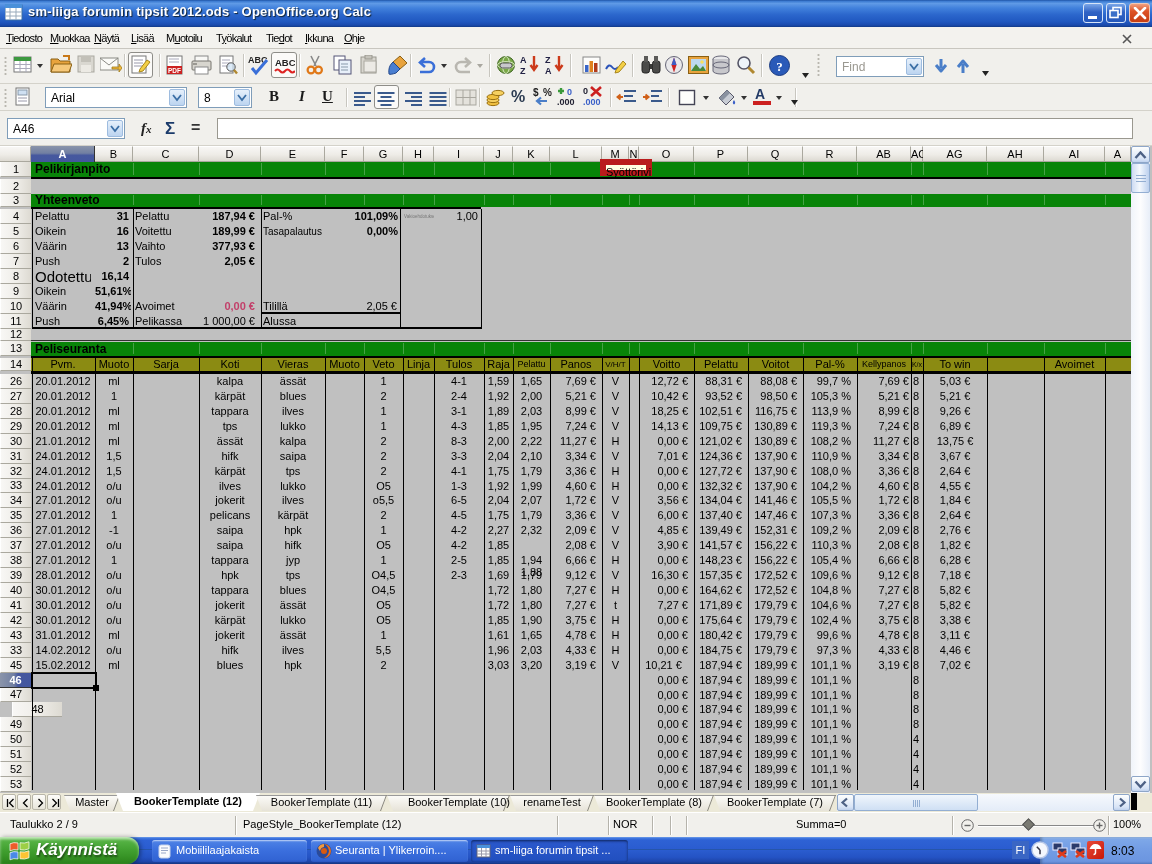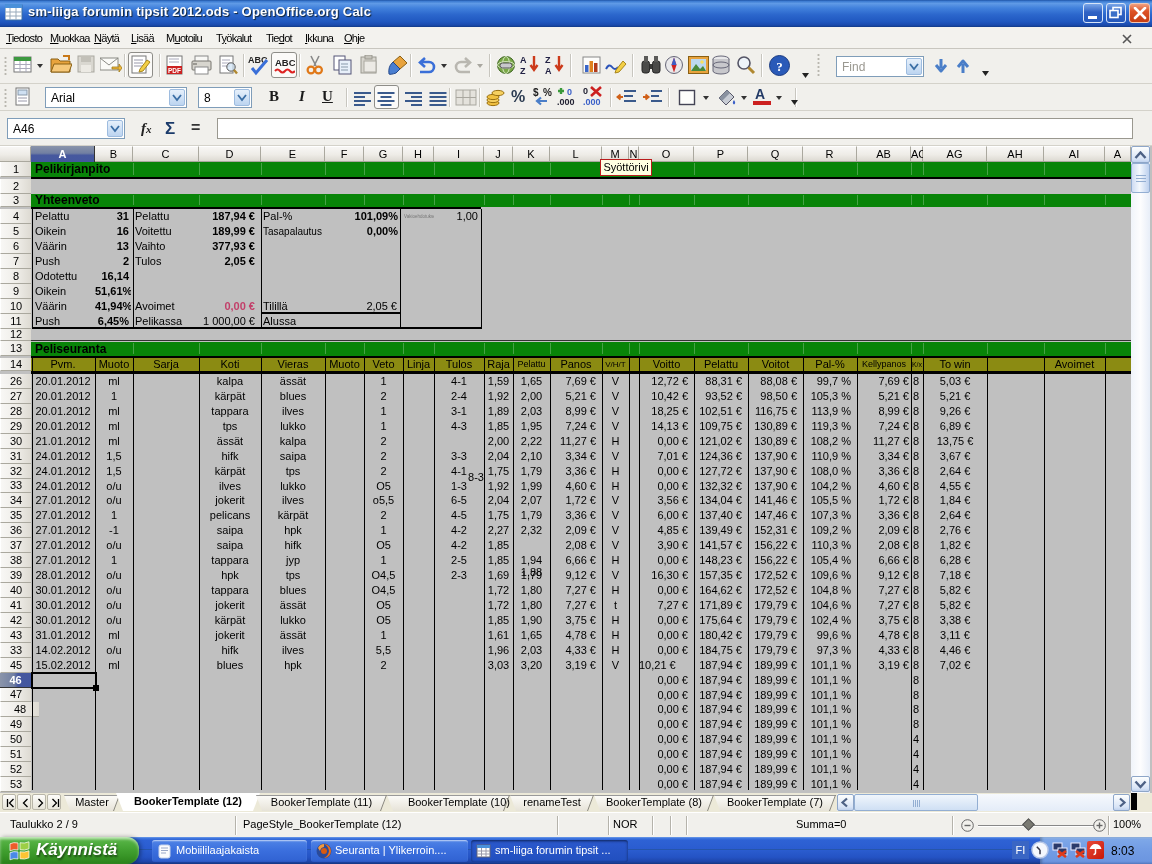--- a/index.html
+++ b/index.html
@@ -441,21 +441,21 @@
 <div class="rowh" style="left:0;top:407px;width:31px;height:15px;line-height:14px">38</div>
 <div class="rowh" style="left:0;top:422px;width:31px;height:15px;line-height:14px">39</div>
 <div class="rowh" style="left:0;top:437px;width:31px;height:15px;line-height:14px">40</div>
 <div class="rowh" style="left:0;top:452px;width:31px;height:15px;line-height:14px">41</div>
 <div class="rowh" style="left:0;top:467px;width:31px;height:15px;line-height:14px">42</div>
 <div class="rowh" style="left:0;top:482px;width:31px;height:15px;line-height:14px">43</div>
 <div class="rowh" style="left:0;top:497px;width:31px;height:15px;line-height:14px">33</div>
 <div class="rowh" style="left:0;top:512px;width:31px;height:15px;line-height:14px">45</div>
 <div class="abs" style="left:0;top:527px;width:31px;height:15px;background:linear-gradient(90deg,#8a94aa 0%,#717fa2 45%,#46589e 58%,#44579f 100%);border-bottom:1px solid #333;color:#fff;font-weight:bold;font-size:11px;text-align:center;line-height:15px">46</div>
 <div class="rowh" style="left:0;top:542px;width:31px;height:14px;line-height:13px">47</div>
-<div class="rowh" style="left:0;top:556px;width:39px;height:15px;line-height:14px">48</div>
+<div class="rowh" style="left:12px;top:556px;width:50px;height:15px;line-height:14px">48</div>
 <div class="rowh" style="left:0;top:571px;width:31px;height:15px;line-height:14px">49</div>
 <div class="rowh" style="left:0;top:586px;width:31px;height:15px;line-height:14px">50</div>
 <div class="rowh" style="left:0;top:601px;width:31px;height:15px;line-height:14px">51</div>
 <div class="rowh" style="left:0;top:616px;width:31px;height:15px;line-height:14px">52</div>
 <div class="rowh" style="left:0;top:631px;width:31px;height:15px;line-height:14px">53</div>
 <div class="abs" style="left:31px;top:16px;width:1100px;height:15px;background:#088408">
       <div class="abs" style="left:102px;top:1px;width:1px;height:80%;background:rgba(255,255,255,.25)"></div>
       <div class="abs" style="left:168px;top:1px;width:1px;height:80%;background:rgba(255,255,255,.25)"></div>
       <div class="abs" style="left:230px;top:1px;width:1px;height:80%;background:rgba(255,255,255,.25)"></div>
       <div class="abs" style="left:294px;top:1px;width:1px;height:80%;background:rgba(255,255,255,.25)"></div>
@@ -569,21 +569,21 @@
 <div class="c" style="left:261px;top:78px;width:64px;height:15px;line-height:15px;font-size:10px;text-align:left;padding-left:2px;width:62px;">Tasapalautus</div>
 <div class="c" style="left:261px;top:78px;width:137px;height:15px;line-height:15px;font-size:11px;text-align:right;font-weight:bold">0,00%</div>
 <div class="c" style="left:31px;top:93px;width:64px;height:15px;line-height:15px;font-size:11px;text-align:left;padding-left:4px;width:60px;">Väärin</div>
 <div class="c" style="left:95px;top:93px;width:38px;height:15px;line-height:15px;font-size:11px;text-align:right;padding-right:2px;width:36px;font-weight:bold;">13</div>
 <div class="c" style="left:133px;top:93px;width:66px;height:15px;line-height:15px;font-size:11px;text-align:left;padding-left:2px;width:64px;">Vaihto</div>
 <div class="c" style="left:199px;top:93px;width:62px;height:15px;line-height:15px;font-size:11px;text-align:right;padding-right:3px;width:59px;font-weight:bold;">377,93 €</div>
 <div class="c" style="left:31px;top:108px;width:64px;height:15px;line-height:15px;font-size:11px;text-align:left;padding-left:4px;width:60px;">Push</div>
 <div class="c" style="left:95px;top:108px;width:38px;height:15px;line-height:15px;font-size:11px;text-align:right;padding-right:2px;width:36px;font-weight:bold;">2</div>
 <div class="c" style="left:133px;top:108px;width:66px;height:15px;line-height:15px;font-size:11px;text-align:left;padding-left:2px;width:64px;">Tulos</div>
 <div class="c" style="left:199px;top:108px;width:62px;height:15px;line-height:15px;font-size:11px;text-align:right;padding-right:3px;width:59px;font-weight:bold;">2,05 €</div>
-<div class="c" style="left:31px;top:123px;width:64px;height:15px;line-height:15px;font-size:11px;text-align:left;padding-left:4px;width:60px;">Odotettu</div>
+<div class="c" style="left:31px;top:123px;width:64px;height:15px;line-height:15px;font-size:15px;text-align:left;padding-left:4px;width:60px;">Odotettu</div>
 <div class="c" style="left:95px;top:123px;width:38px;height:15px;line-height:15px;font-size:11px;text-align:right;padding-right:2px;width:36px;font-weight:bold;">16,14</div>
 <div class="c" style="left:31px;top:138px;width:64px;height:15px;line-height:15px;font-size:11px;text-align:left;padding-left:4px;width:60px;">Oikein</div>
 <div class="c" style="left:95px;top:138px;width:38px;height:15px;line-height:15px;font-size:11px;text-align:right;padding-right:2px;width:36px;font-weight:bold;">51,61%</div>
 <div class="c" style="left:31px;top:153px;width:64px;height:15px;line-height:15px;font-size:11px;text-align:left;padding-left:4px;width:60px;">Väärin</div>
 <div class="c" style="left:95px;top:153px;width:38px;height:15px;line-height:15px;font-size:11px;text-align:right;padding-right:2px;width:36px;font-weight:bold;">41,94%</div>
 <div class="c" style="left:133px;top:153px;width:66px;height:15px;line-height:15px;font-size:11px;text-align:left;padding-left:2px;width:64px;">Avoimet</div>
 <div class="c" style="left:199px;top:153px;width:62px;height:15px;line-height:15px;font-size:11px;text-align:right;padding-right:3px;width:59px;font-weight:bold;color:#c2406a;">0,00 €</div>
 <div class="c" style="left:31px;top:168px;width:64px;height:15px;line-height:15px;font-size:11px;text-align:left;padding-left:4px;width:60px;">Push</div>
 <div class="c" style="left:95px;top:168px;width:38px;height:15px;line-height:15px;font-size:11px;text-align:right;padding-right:2px;width:36px;font-weight:bold;">6,45%</div>
 <div class="c" style="left:133px;top:168px;width:66px;height:15px;line-height:15px;font-size:11px;text-align:left;padding-left:2px;width:64px;">Pelikassa</div>
@@ -690,21 +690,21 @@
 <div class="c" style="left:748px;top:273px;width:55px;height:15px;line-height:15px;font-size:11px;text-align:right;padding-right:3px;width:52px;">130,89 €</div>
 <div class="c" style="left:803px;top:273px;width:54px;height:15px;line-height:15px;font-size:11px;text-align:right;padding-right:3px;width:51px;">119,3 %</div>
 <div class="c" style="left:857px;top:273px;width:54px;height:15px;line-height:15px;font-size:11px;text-align:right;padding-right:1px;width:53px;">7,24 €</div>
 <div class="c" style="left:911px;top:273px;width:12px;height:15px;line-height:15px;font-size:11px;text-align:left;padding-left:2px;width:10px;">8</div>
 <div class="c" style="left:923px;top:273px;width:64px;height:15px;line-height:15px;font-size:11px;text-align:center;">6,89 €</div>
 <div class="c" style="left:31px;top:288px;width:64px;height:15px;line-height:15px;font-size:11px;text-align:center;">21.01.2012</div>
 <div class="c" style="left:95px;top:288px;width:38px;height:15px;line-height:15px;font-size:11px;text-align:center;">ml</div>
 <div class="c" style="left:199px;top:288px;width:62px;height:15px;line-height:15px;font-size:11px;text-align:center;">ässät</div>
 <div class="c" style="left:261px;top:288px;width:64px;height:15px;line-height:15px;font-size:11px;text-align:center;">kalpa</div>
 <div class="c" style="left:364px;top:288px;width:39px;height:15px;line-height:15px;font-size:11px;text-align:center;">2</div>
-<div class="c" style="left:434px;top:288px;width:50px;height:15px;line-height:15px;font-size:11px;text-align:right;margin-top:36px;">8-3</div>
+<div class="c" style="left:434px;top:288px;width:50px;height:15px;line-height:15px;font-size:11px;text-align:center;">8-3</div>
 <div class="c" style="left:484px;top:288px;width:29px;height:15px;line-height:15px;font-size:11px;text-align:center;">2,00</div>
 <div class="c" style="left:513px;top:288px;width:37px;height:15px;line-height:15px;font-size:11px;text-align:center;">2,22</div>
 <div class="c" style="left:550px;top:288px;width:52px;height:15px;line-height:15px;font-size:11px;text-align:right;padding-right:3px;width:49px;">11,27 €</div>
 <div class="c" style="left:602px;top:288px;width:27px;height:15px;line-height:15px;font-size:11px;text-align:center;">H</div>
 <div class="c" style="left:639px;top:288px;width:55px;height:15px;line-height:15px;font-size:11px;text-align:right;padding-right:3px;width:52px;">0,00 €</div>
 <div class="c" style="left:694px;top:288px;width:54px;height:15px;line-height:15px;font-size:11px;text-align:right;padding-right:3px;width:51px;">121,02 €</div>
 <div class="c" style="left:748px;top:288px;width:55px;height:15px;line-height:15px;font-size:11px;text-align:right;padding-right:3px;width:52px;">130,89 €</div>
 <div class="c" style="left:803px;top:288px;width:54px;height:15px;line-height:15px;font-size:11px;text-align:right;padding-right:3px;width:51px;">108,2 %</div>
 <div class="c" style="left:857px;top:288px;width:54px;height:15px;line-height:15px;font-size:11px;text-align:right;padding-right:1px;width:53px;">11,27 €</div>
 <div class="c" style="left:911px;top:288px;width:12px;height:15px;line-height:15px;font-size:11px;text-align:left;padding-left:2px;width:10px;">8</div>
@@ -944,21 +944,21 @@
 <div class="c" style="left:923px;top:497px;width:64px;height:15px;line-height:15px;font-size:11px;text-align:center;">4,46 €</div>
 <div class="c" style="left:31px;top:512px;width:64px;height:15px;line-height:15px;font-size:11px;text-align:center;">15.02.2012</div>
 <div class="c" style="left:95px;top:512px;width:38px;height:15px;line-height:15px;font-size:11px;text-align:center;">ml</div>
 <div class="c" style="left:199px;top:512px;width:62px;height:15px;line-height:15px;font-size:11px;text-align:center;">blues</div>
 <div class="c" style="left:261px;top:512px;width:64px;height:15px;line-height:15px;font-size:11px;text-align:center;">hpk</div>
 <div class="c" style="left:364px;top:512px;width:39px;height:15px;line-height:15px;font-size:11px;text-align:center;">2</div>
 <div class="c" style="left:484px;top:512px;width:29px;height:15px;line-height:15px;font-size:11px;text-align:center;">3,03</div>
 <div class="c" style="left:513px;top:512px;width:37px;height:15px;line-height:15px;font-size:11px;text-align:center;">3,20</div>
 <div class="c" style="left:550px;top:512px;width:52px;height:15px;line-height:15px;font-size:11px;text-align:right;padding-right:3px;width:49px;">3,19 €</div>
 <div class="c" style="left:602px;top:512px;width:27px;height:15px;line-height:15px;font-size:11px;text-align:center;">V</div>
-<div class="c" style="left:639px;top:512px;width:55px;height:15px;line-height:15px;font-size:11px;text-align:left;padding-right:3px;width:52px;">10,21 €</div>
+<div class="c" style="left:639px;top:512px;width:55px;height:15px;line-height:15px;font-size:11px;text-align:center;padding-right:3px;width:52px;">10,21 €</div>
 <div class="c" style="left:694px;top:512px;width:54px;height:15px;line-height:15px;font-size:11px;text-align:right;padding-right:3px;width:51px;">187,94 €</div>
 <div class="c" style="left:748px;top:512px;width:55px;height:15px;line-height:15px;font-size:11px;text-align:right;padding-right:3px;width:52px;">189,99 €</div>
 <div class="c" style="left:803px;top:512px;width:54px;height:15px;line-height:15px;font-size:11px;text-align:right;padding-right:3px;width:51px;">101,1 %</div>
 <div class="c" style="left:857px;top:512px;width:54px;height:15px;line-height:15px;font-size:11px;text-align:right;padding-right:1px;width:53px;">3,19 €</div>
 <div class="c" style="left:911px;top:512px;width:12px;height:15px;line-height:15px;font-size:11px;text-align:left;padding-left:2px;width:10px;">8</div>
 <div class="c" style="left:923px;top:512px;width:64px;height:15px;line-height:15px;font-size:11px;text-align:center;">7,02 €</div>
 <div class="c" style="left:639px;top:527px;width:55px;height:15px;line-height:15px;font-size:11px;text-align:right;padding-right:3px;width:52px;">0,00 €</div>
 <div class="c" style="left:694px;top:527px;width:54px;height:15px;line-height:15px;font-size:11px;text-align:right;padding-right:3px;width:51px;">187,94 €</div>
 <div class="c" style="left:748px;top:527px;width:55px;height:15px;line-height:15px;font-size:11px;text-align:right;padding-right:3px;width:52px;">189,99 €</div>
 <div class="c" style="left:803px;top:527px;width:54px;height:15px;line-height:15px;font-size:11px;text-align:right;padding-right:3px;width:51px;">101,1 %</div>
@@ -993,21 +993,21 @@
 <div class="c" style="left:748px;top:616px;width:55px;height:15px;line-height:15px;font-size:11px;text-align:right;padding-right:3px;width:52px;">189,99 €</div>
 <div class="c" style="left:803px;top:616px;width:54px;height:15px;line-height:15px;font-size:11px;text-align:right;padding-right:3px;width:51px;">101,1 %</div>
 <div class="c" style="left:911px;top:616px;width:12px;height:15px;line-height:15px;font-size:11px;text-align:left;padding-left:2px;width:10px;">4</div>
 <div class="c" style="left:639px;top:631px;width:55px;height:15px;line-height:15px;font-size:11px;text-align:right;padding-right:3px;width:52px;">0,00 €</div>
 <div class="c" style="left:694px;top:631px;width:54px;height:15px;line-height:15px;font-size:11px;text-align:right;padding-right:3px;width:51px;">187,94 €</div>
 <div class="c" style="left:748px;top:631px;width:55px;height:15px;line-height:15px;font-size:11px;text-align:right;padding-right:3px;width:52px;">189,99 €</div>
 <div class="c" style="left:803px;top:631px;width:54px;height:15px;line-height:15px;font-size:11px;text-align:right;padding-right:3px;width:51px;">101,1 %</div>
 <div class="c" style="left:911px;top:631px;width:12px;height:15px;line-height:15px;font-size:11px;text-align:left;padding-left:2px;width:10px;">4</div>
 <div class="abs" style="left:31px;top:526px;width:66px;height:17px;border:2px solid #000"></div>
 <div class="abs" style="left:93px;top:539px;width:6px;height:6px;background:#000"></div>
-<div class="abs" style="left:600px;top:13px;width:52px;height:17px;background:#ffffe1;border:1px solid #b91c1c;font-size:11px;line-height:15px;color:#000;text-align:center;z-index:5">Syöttörivi</div>
+<div class="abs" style="left:600px;top:13px;width:52px;height:17px;background:#ffffe1;border:6px solid #b91c1c;font-size:11px;line-height:15px;color:#000;text-align:center;z-index:5">Syöttörivi</div>
 <div class="abs" style="left:1131px;top:0;width:19px;height:647px;background:linear-gradient(90deg,#f0f4fa,#fdfdfe 50%,#e8eef8)">
 <div class="abs" style="left:0;top:0;width:19px;height:17px;background:linear-gradient(180deg,#fdfefe,#d8e4f6 80%,#c0d2ee);border:1px solid #8ea6c8;border-radius:2px">
         <svg width="13" height="9" style="position:absolute;left:2px;top:4px">
           <path d="M1.5 7 L6.5 1.5 L11.5 7" fill="none" stroke="#4d6185" stroke-width="2.4"></path>
         </svg>
       </div>
 <div class="abs" style="left:0;top:17px;width:19px;height:30px;background:linear-gradient(90deg,#cfdcf3,#f4f8fd 45%,#bcd0ee);border:1px solid #93aed2;border-radius:2px">
         <div style="position:absolute;left:4px;top:11px;width:10px;height:1px;background:#93aed2;box-shadow:0 3px 0 #93aed2,0 6px 0 #93aed2"></div>
       </div>
 <div class="abs" style="left:0;top:630px;width:19px;height:16px;background:linear-gradient(180deg,#fdfefe,#d8e4f6 80%,#c0d2ee);border:1px solid #8ea6c8;border-radius:2px">

